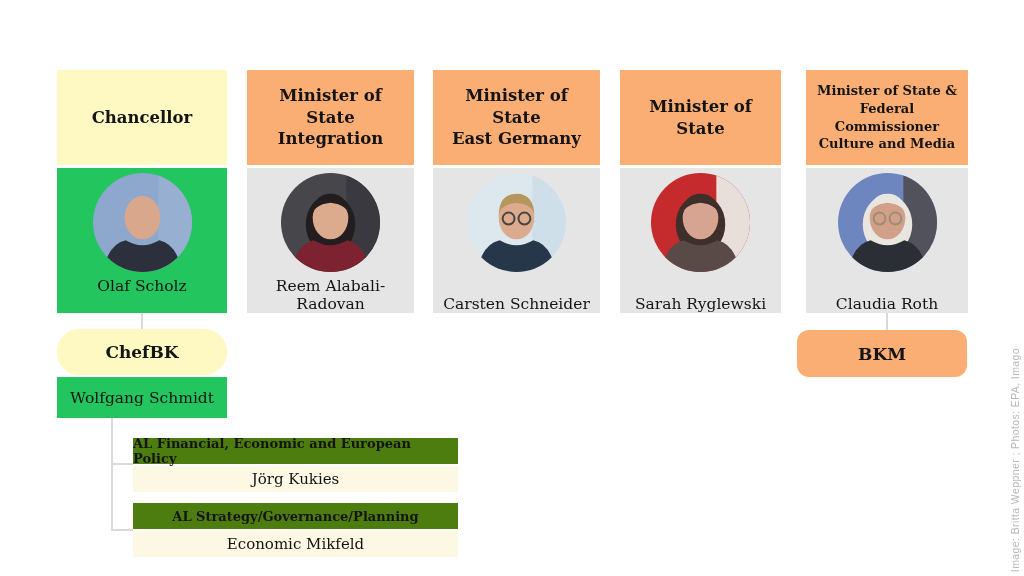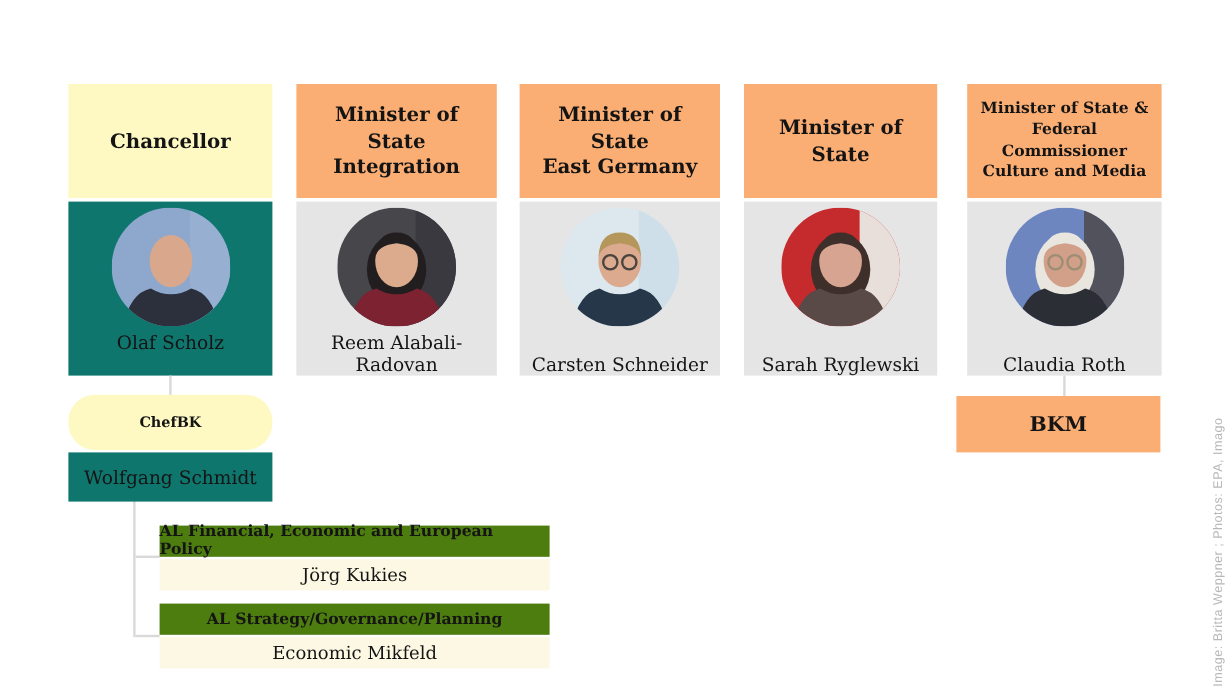--- a/index.html
+++ b/index.html
@@ -15,51 +15,51 @@
     display:inline-block;
   }
   .column { position:absolute; top:70px; }
   .col-header {
     height:95px; display:flex; align-items:center; justify-content:center;
     text-align:center; font-weight:bold; font-size:16.5px; line-height:1.3;
     white-space:pre-line; padding:0 6px;
   }
   .col-header.small { font-size:13px; line-height:1.35;align-items:center; }
   .purple  { background:#fef9c3; }
-  .purple-light { background:#0f766e; }
+  .purple-light { background:#22c55e; }
   .orange  { background:#fbae74; }
   .orange-light { background:#e5e5e5;justify-content:space-between; }
   .yellow  { background:#4d7c0f; }
   .yellow-light { background:#fdf8e3; }
   .col-body {
     margin-top:3px; height:145px;
     display:flex; flex-direction:column; align-items:center;
     padding-top:5px;
   }
   .avatar {
     width:99px; height:99px; border-radius:50%; overflow:hidden; flex:none;
   }
   .avatar svg { display:block; }
   .person-name {
     margin-top:6px; font-size:15.5px; text-align:center; line-height:1.12;
     white-space:pre-line;
   }
   .sub-box { position:absolute; }
   .sub-header {
     height:46px; display:flex; align-items:center; justify-content:center;
-    font-weight:bold; font-size:12px;border-radius:22px;
+    font-weight:bold; font-size:17px;border-radius:22px;
   }
   .sub-row {
     margin-top:2px; height:41px; display:flex; align-items:center; justify-content:center;
     font-size:15.5px;
   }
   .bkm-box {
     position:absolute; left:797px; top:330px; width:170px; height:47px;
     display:flex; align-items:center; justify-content:center;
-    font-weight:bold; font-size:17px;
+    font-weight:bold; font-size:17px;border-radius:12px;
   }
   .dept-box { position:absolute; left:133px; width:325px; }
   .dept-header {
     height:26px; display:flex; align-items:center; justify-content:center;
     font-weight:bold; font-size:13px;
   }
   .dept-row {
     margin-top:2px; height:26px; display:flex; align-items:center; justify-content:center;
     font-size:15px;
   }

